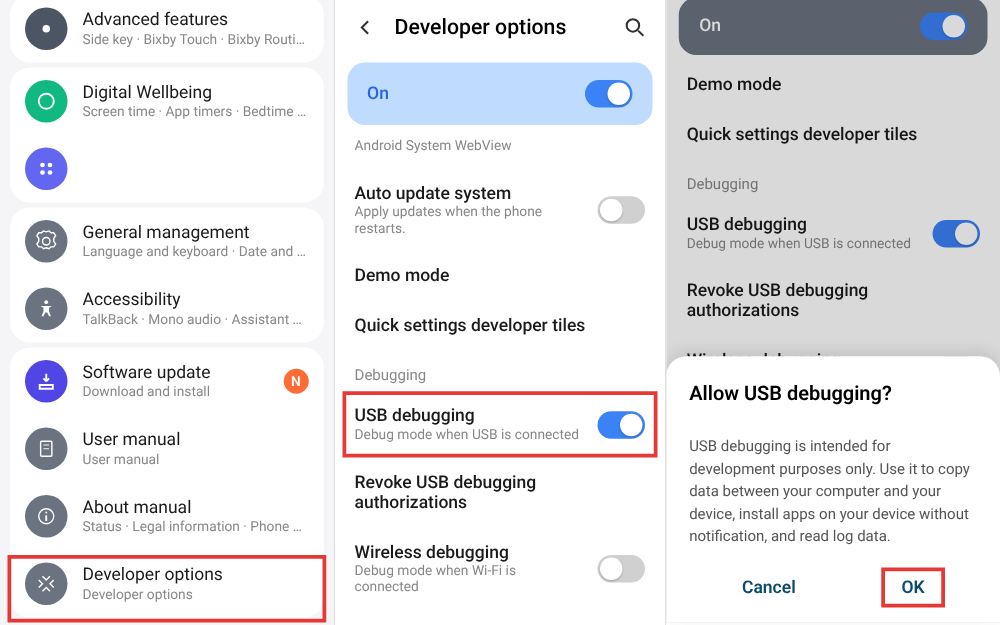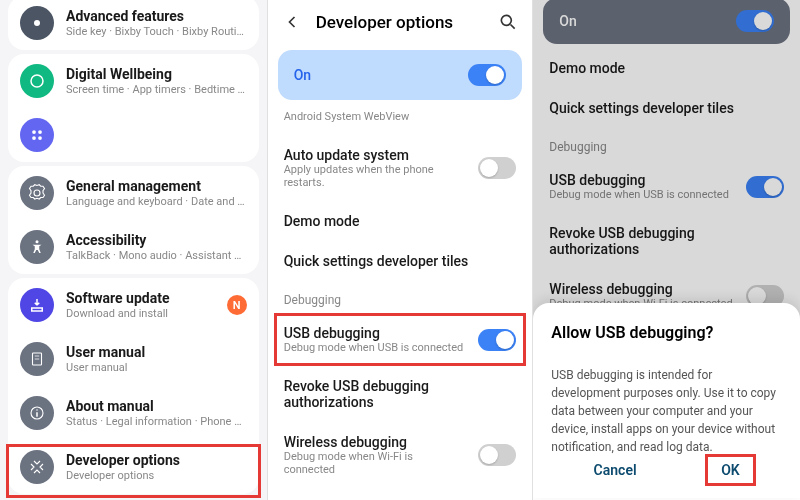--- a/index.html
+++ b/index.html
@@ -5,42 +5,42 @@
 *{margin:0;padding:0;box-sizing:border-box;font-family:-apple-system,BlinkMacSystemFont,"Segoe UI",Roboto,sans-serif}
 body{width:800px;height:500px;display:flex;background:#f5f5f5;overflow:hidden}
 .col{width:266.66px;height:500px;background:#fff;overflow:hidden;position:relative}
 .col1{background:#f5f5f7}
 .col2{border-left:1px solid #e0e0e0;border-right:1px solid #e0e0e0}
 .card{background:#fff;border-radius:16px;margin:4px 8px;overflow:hidden}
 .item{display:flex;align-items:center;padding:10px 12px;gap:12px;position:relative}
 .icon-wrap{width:34px;height:34px;border-radius:50%;display:flex;align-items:center;justify-content:center;flex-shrink:0}
 .icon-wrap svg{width:18px;height:18px;fill:#fff}
 .item-text{flex:1;min-width:0}
-.item-title{font-size:14px;color:#1a1a1a;font-weight:700;line-height:1.3}
+.item-title{font-size:14px;color:#1a1a1a;font-weight:400;line-height:1.3}
 .item-sub{font-size:11px;color:#888;line-height:1.3;white-space:nowrap;overflow:hidden;text-overflow:ellipsis}
 .badge-n{width:20px;height:20px;border-radius:50%;background:#ff6b35;color:#fff;font-size:11px;display:flex;align-items:center;justify-content:center;font-weight:600}
 .red-box{position:absolute;border:3px solid #e53935;pointer-events:none}
 .header{display:flex;align-items:center;padding:12px 14px;gap:14px}
 .back-icon{width:20px;height:20px}
 .header-title{flex:1;font-size:17px;font-weight:500}
 .search-icon{width:20px;height:20px}
 .row{padding:12px 16px;display:flex;align-items:center;gap:12px;position:relative}
 .row-text{flex:1}
 .row-title{font-size:14px;color:#1a1a1a;font-weight:500}
 .row-sub{font-size:11px;color:#888;margin-top:0}
 .section-label{padding:12px 16px 6px;font-size:12px;color:#888}
 .toggle{width:38px;height:22px;border-radius:11px;background:#d0d0d0;position:relative;flex-shrink:0}
 .toggle::after{content:"";position:absolute;width:18px;height:18px;border-radius:50%;background:#fff;top:2px;left:2px;box-shadow:0 1px 2px rgba(0,0,0,0.2)}
 .toggle.on{background:#3b82f6}
 .toggle.on::after{left:18px}
 .on-banner{background:#bfdbfe;padding:14px 16px;display:flex;align-items:center;border-radius:14px;margin:6px 10px}
 .on-banner .row-title{color:#2563eb;font-weight:500}
 .dialog-sheet{position:absolute;bottom:0;left:0;right:0;background:#fff;border-top-left-radius:16px;border-top-right-radius:16px;padding:20px 18px 14px;box-shadow:0 -4px 12px rgba(0,0,0,0.1)}
 .dialog-title{font-size:16px;font-weight:600;margin-bottom:24px}
-.dialog-body{font-size:12px;color:#555;line-height:1.5;}
+.dialog-body{font-size:12px;color:#555;line-height:1.5;margin-bottom:18px}
 .dialog-actions{display:flex;justify-content:space-around;align-items:center}
 .dialog-btn{color:#0c4a6e;font-weight:600;font-size:14px;padding:6px 12px;background:none;border:none}
 .on-banner2{background:#6b7280;padding:12px 16px;display:flex;align-items:center;border-radius:14px;margin:4px 10px}
 .on-banner2 .row-title{color:#fff}
 .on-banner2 .toggle{background:#3b82f6}
 .on-banner2 .toggle::after{left:18px}
 .dim-overlay{position:absolute;inset:0;background:rgba(0,0,0,0.15);pointer-events:none}
 </style>
 </head>
 <body>

